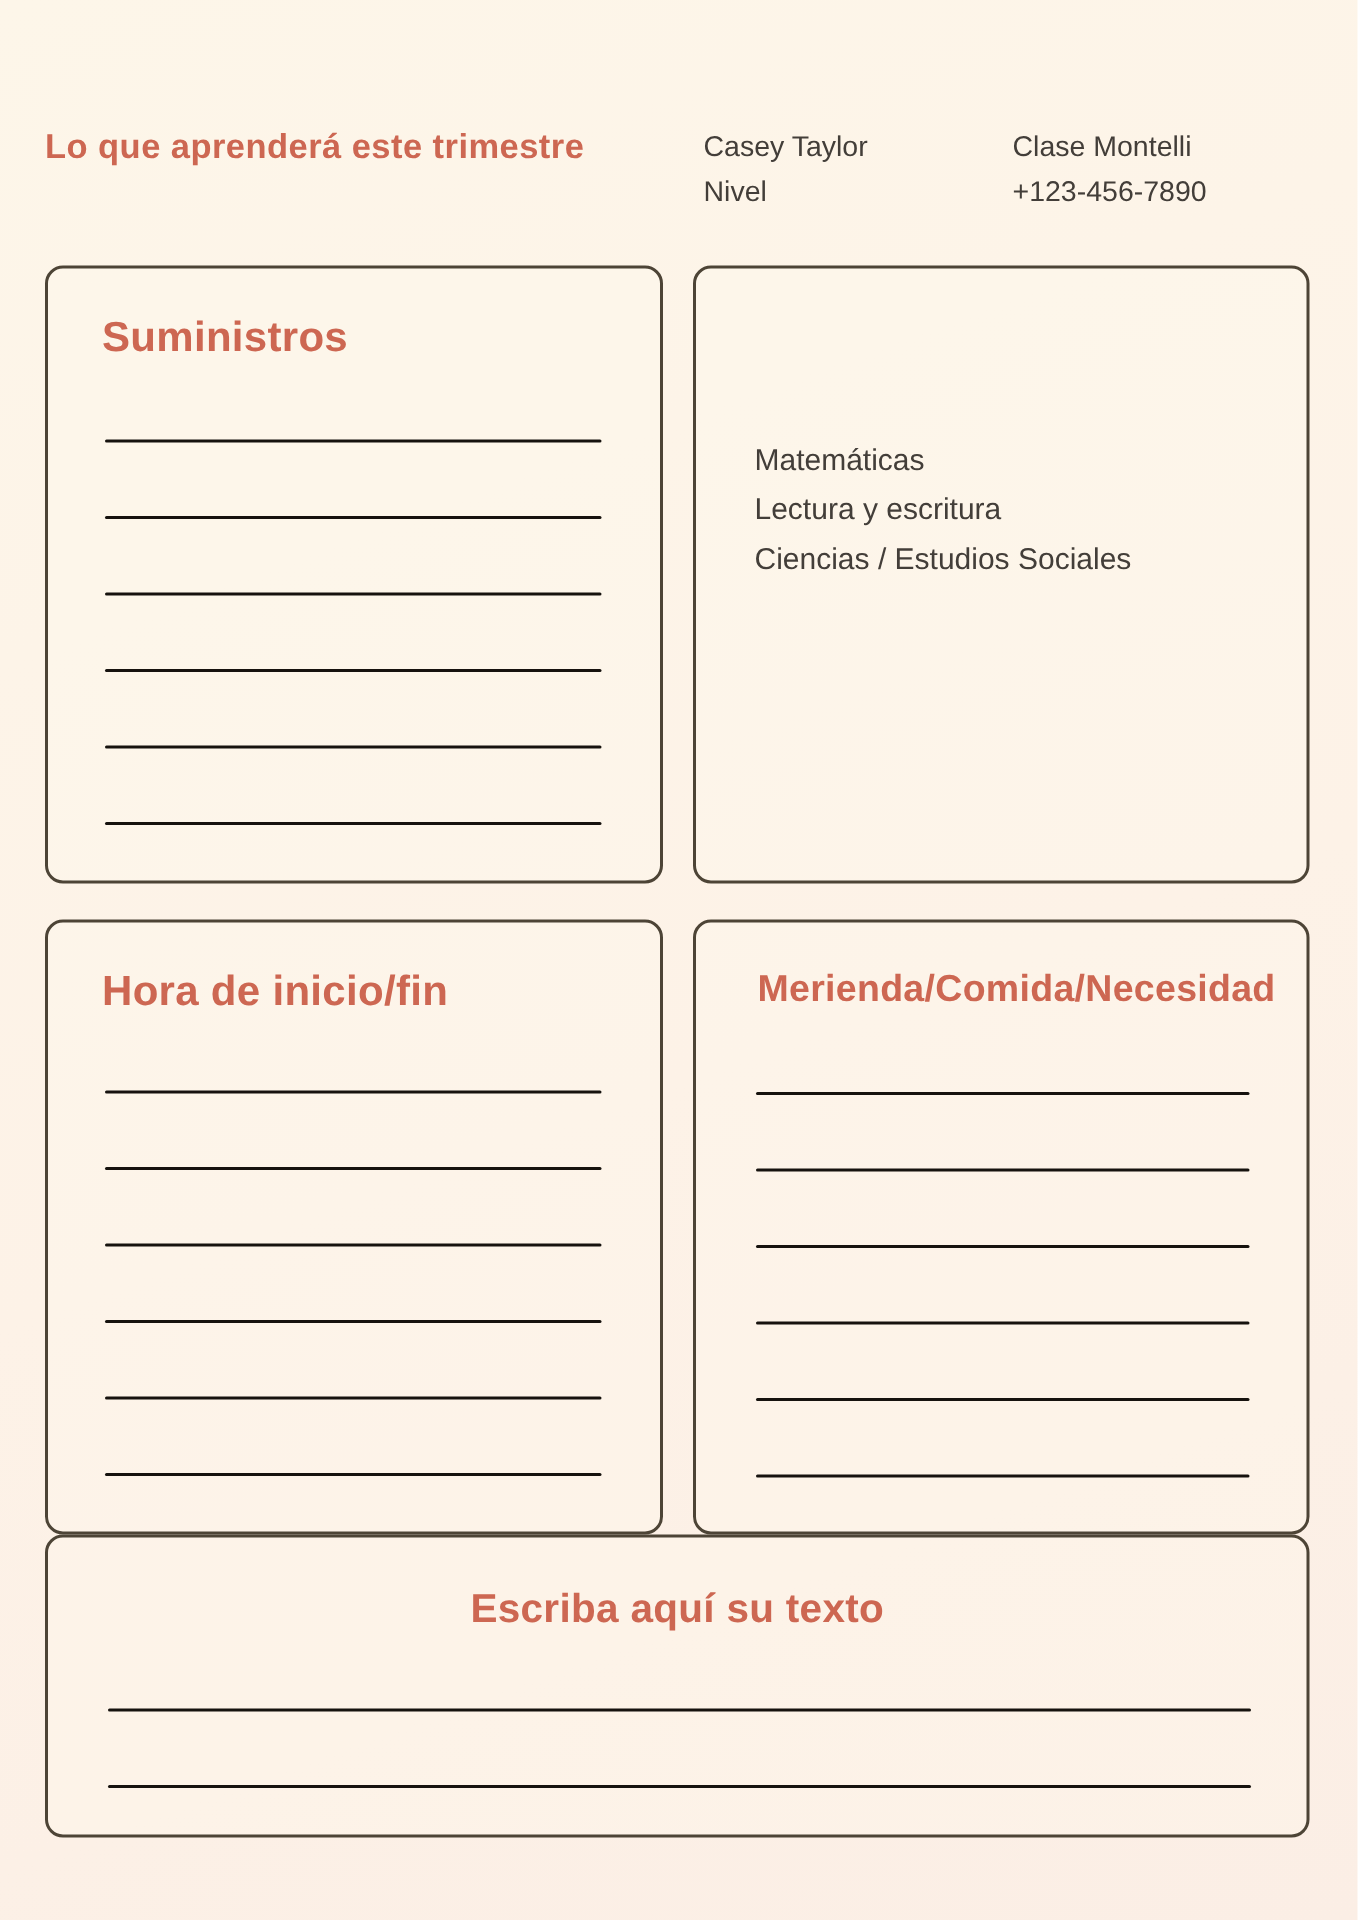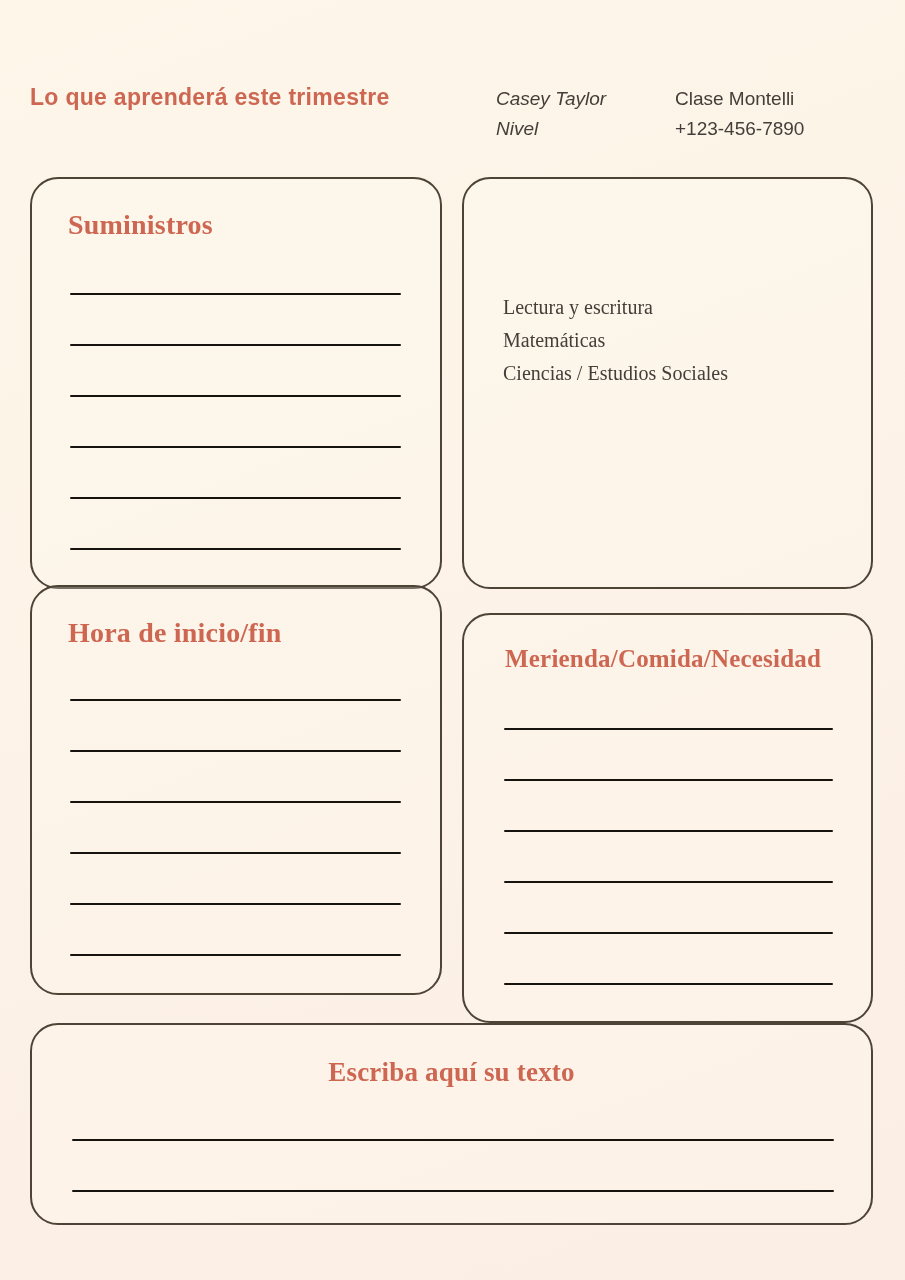--- a/index.html
+++ b/index.html
@@ -35,33 +35,32 @@
     white-space:nowrap;
   }
   .header-info-col{
     position:absolute;
     top:84px;
     font-size:19px;
     line-height:30px;
     color:var(--text);
     white-space:nowrap;
   }
-  .col-1{left:496px;font-style:italic;}
+  .col-1{left:469px;}
   .col-2{left:675px;}
   
   .card{
     position:absolute;
     border:2px solid var(--border);
-    border-radius:28px;
+    border-radius:12px;
     background:rgba(255,250,240,0.25);
-    font-family:Liberation Serif, serif;
   }
   .card-1{left:30px;  top:177px;  width:412px; height:412px;}
   .card-2{left:462px; top:177px;  width:411px; height:412px;}
-  .card-3{left:30px;  top:585px;  width:412px; height:410px;padding-left:32px;}
+  .card-3{left:30px;  top:613px;  width:412px; height:410px;padding-left:32px;}
   .card-4{left:462px; top:613px;  width:411px; height:410px;}
   .card-5{left:30px;  top:1023px; width:843px; height:202px;}
   .card h2{
     position:absolute;
     top:30px;
     font-size:28px;
     font-weight:bold;
     letter-spacing:.2px;
     color:var(--accent);
     white-space:nowrap;
@@ -117,22 +116,22 @@
         <div class="rule"></div>
         <div class="rule"></div>
         <div class="rule"></div>
         <div class="rule"></div>
         <div class="rule"></div>
       </div>
   </section>
 
   <section class="card card-2">
     <ul class="subject-list">
+        <li>Matemáticas</li>
         <li>Lectura y escritura</li>
-        <li>Matemáticas</li>
         <li>Ciencias / Estudios Sociales</li>
       </ul>
   </section>
 
   <section class="card card-3">
     <h2>Hora de inicio/fin</h2>
     <div class="lines">
         <div class="rule"></div>
         <div class="rule"></div>
         <div class="rule"></div>

